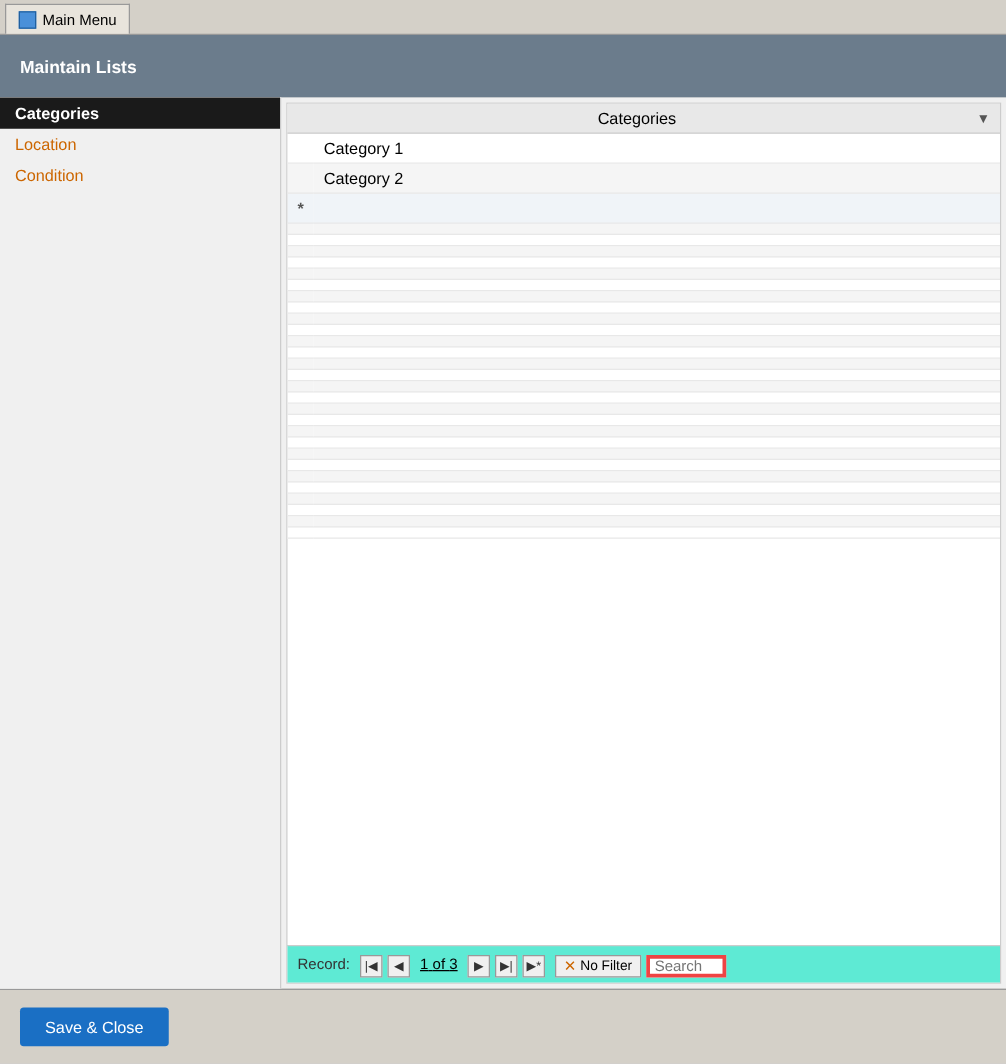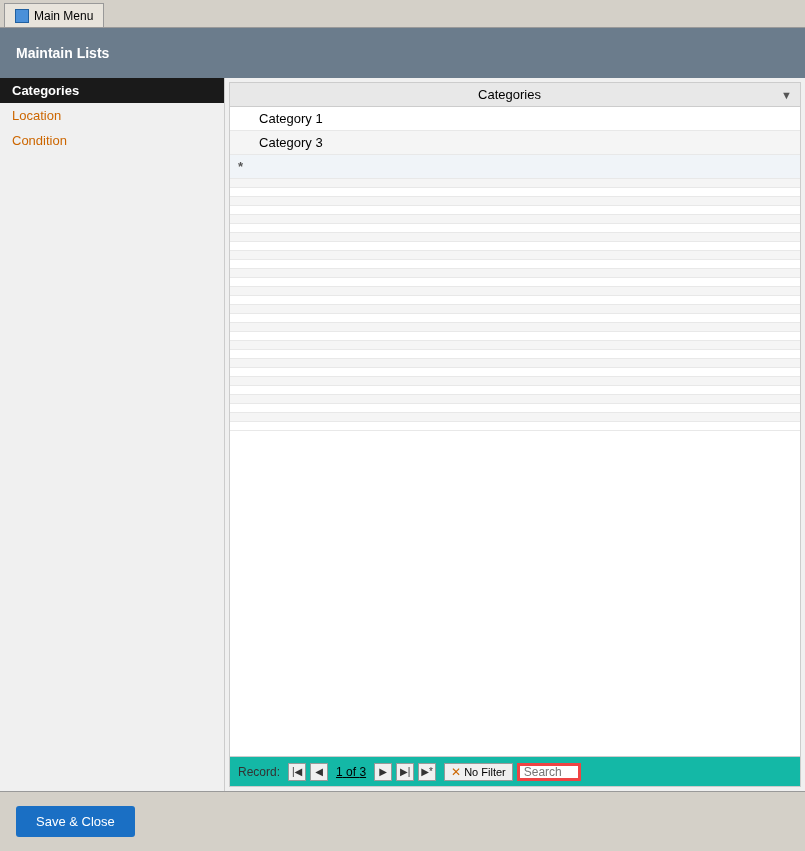--- a/index.html
+++ b/index.html
@@ -154,22 +154,22 @@
     .data-row:nth-child(odd) td {
       background: #ffffff;
     }
     .new-row td {
       background: #f0f4f8;
     }
 
     
     .nav-bar {
       display: flex;
-      align-items: center;
-      background: #14b8a6;
+      align-items: flex-start;
+      background: #5eead4;
       border-top: 1px solid #ccc;
       padding: 7px 8px;
       gap: 4px;
       height: 30px;
     }
     .nav-label {
       font-size: 12px;
       margin-right: 4px;
       color: #333;
     }
@@ -273,21 +273,21 @@
 
     <div class="table-area">
       <table class="data-table">
         <tbody>
           <tr class="data-row">
             <td class="row-marker"></td>
             <td>Category 1</td>
           </tr>
           <tr class="data-row">
             <td class="row-marker"></td>
-            <td>Category 3</td>
+            <td>Category 2</td>
           </tr>
           <tr class="new-row">
             <td class="row-marker">*</td>
             <td></td>
           </tr>
 
           <tr class="data-row">
               <td class="row-marker"></td>
               <td></td>
             </tr>

